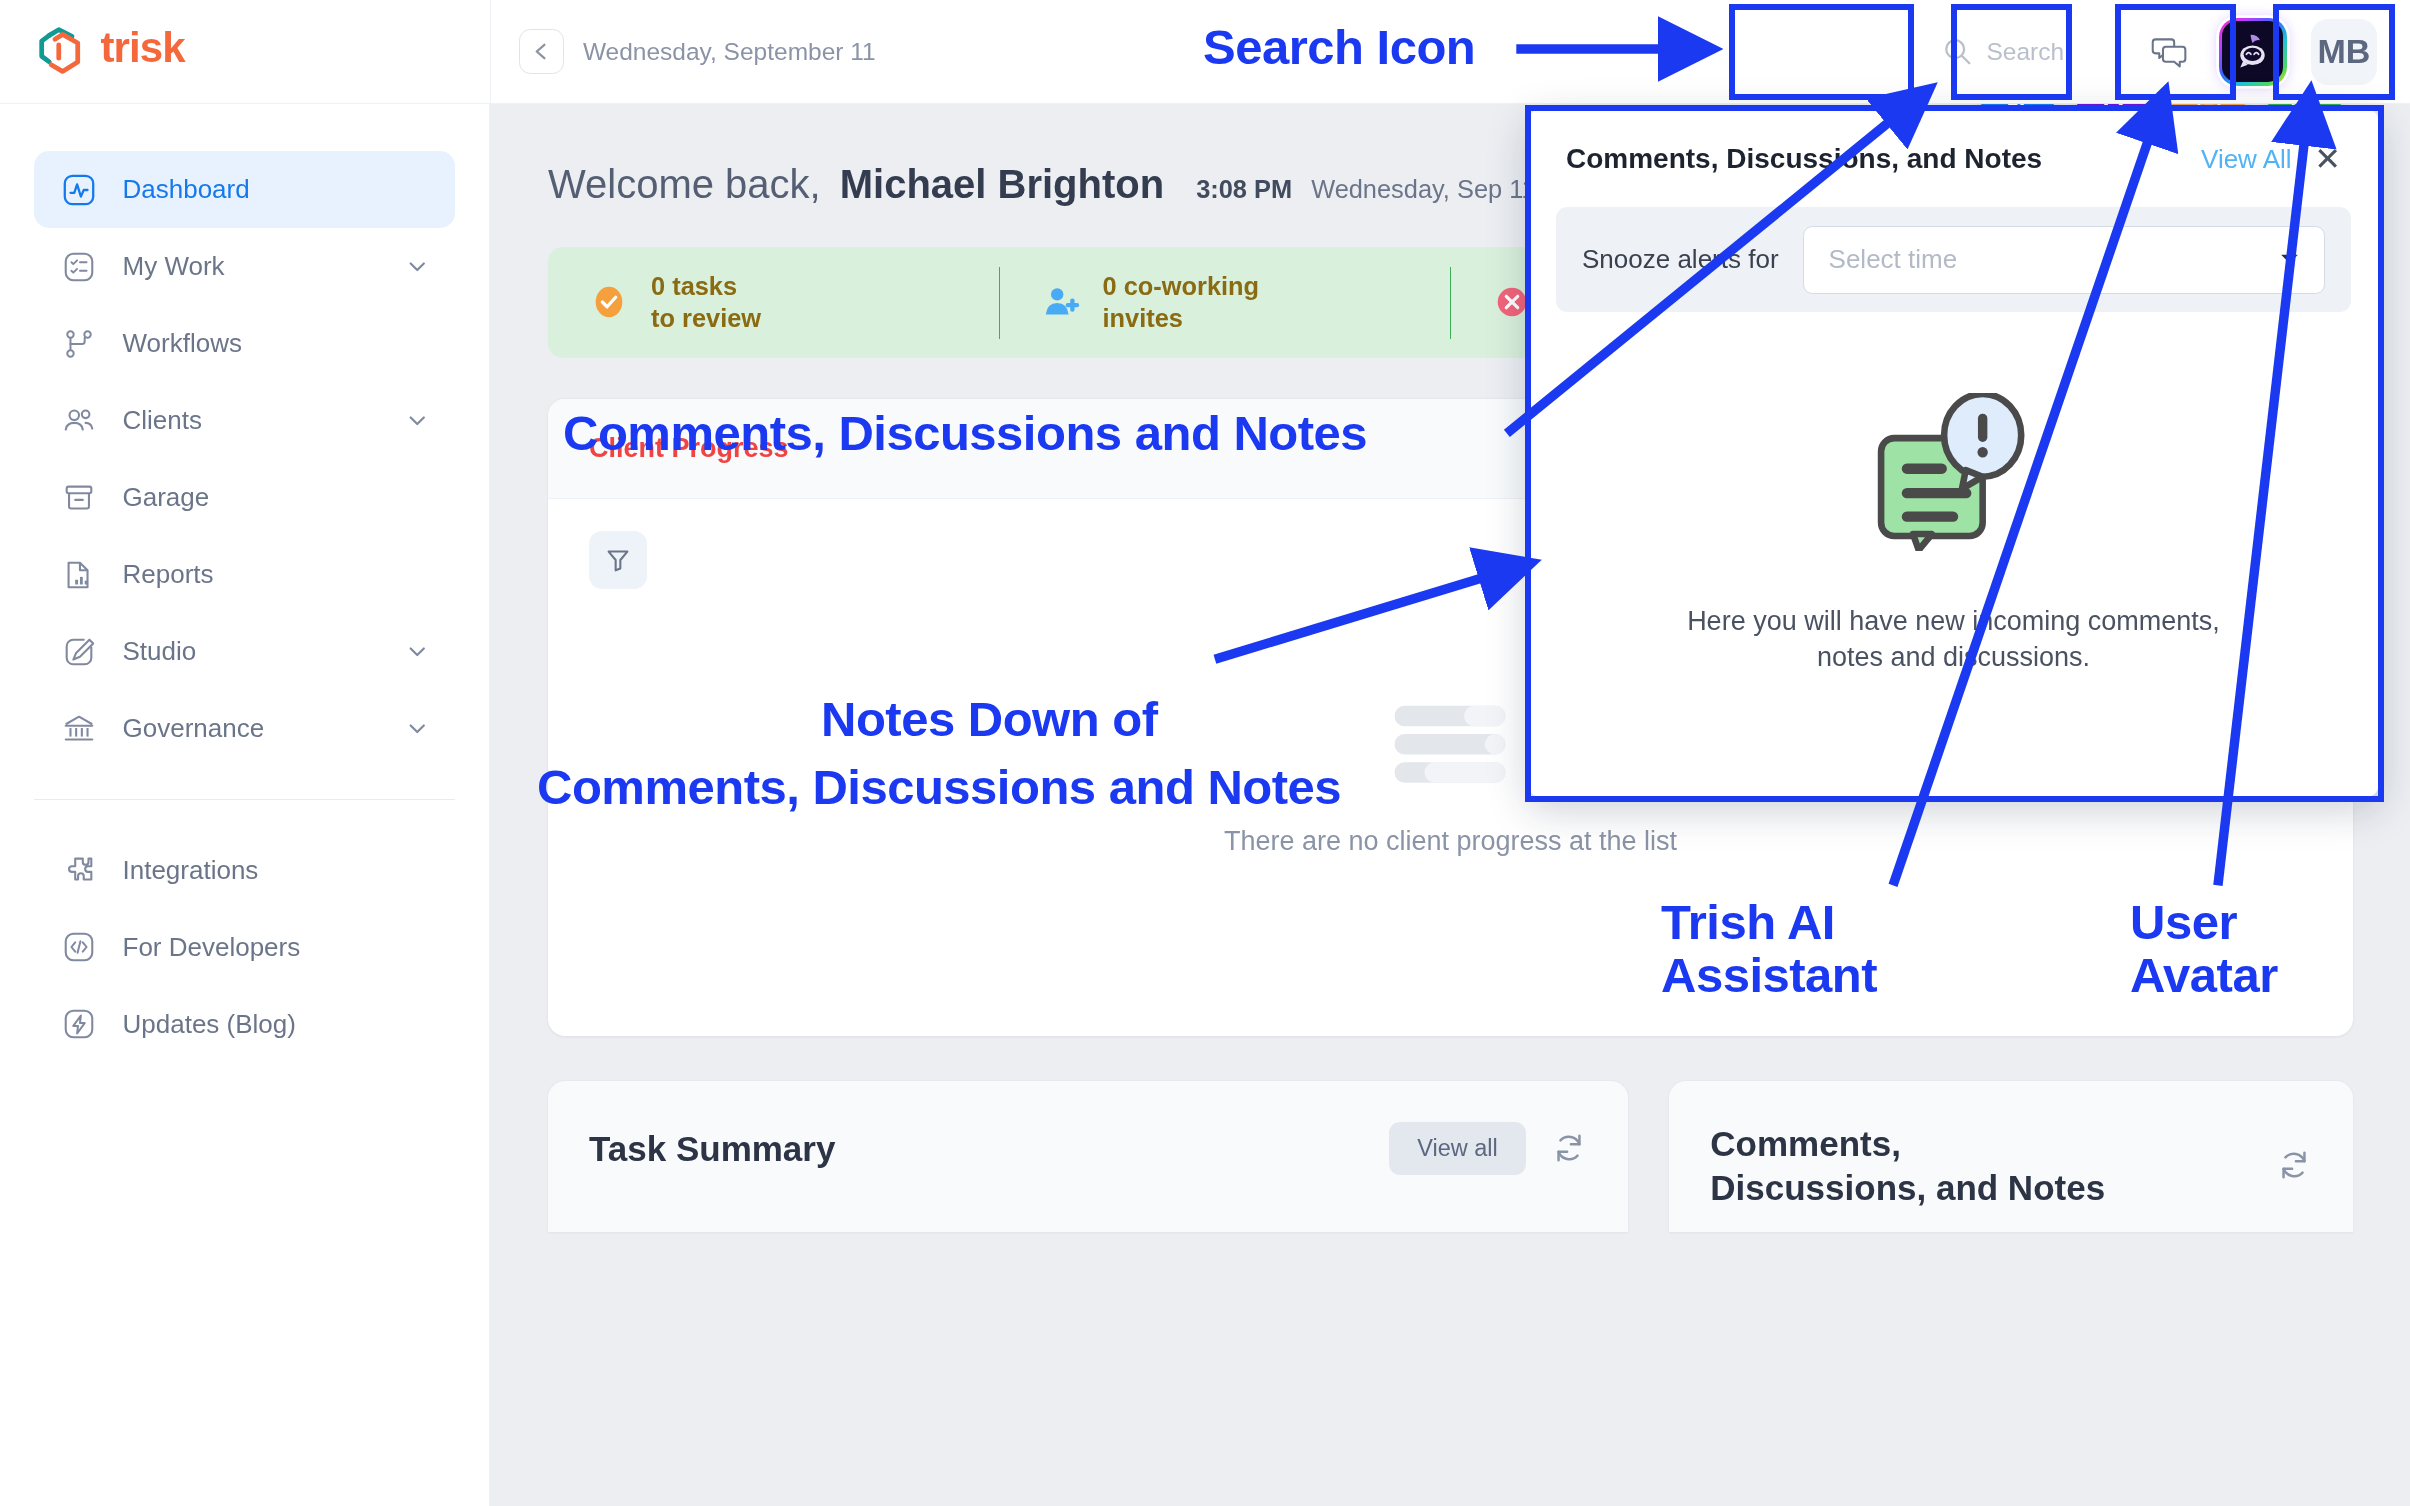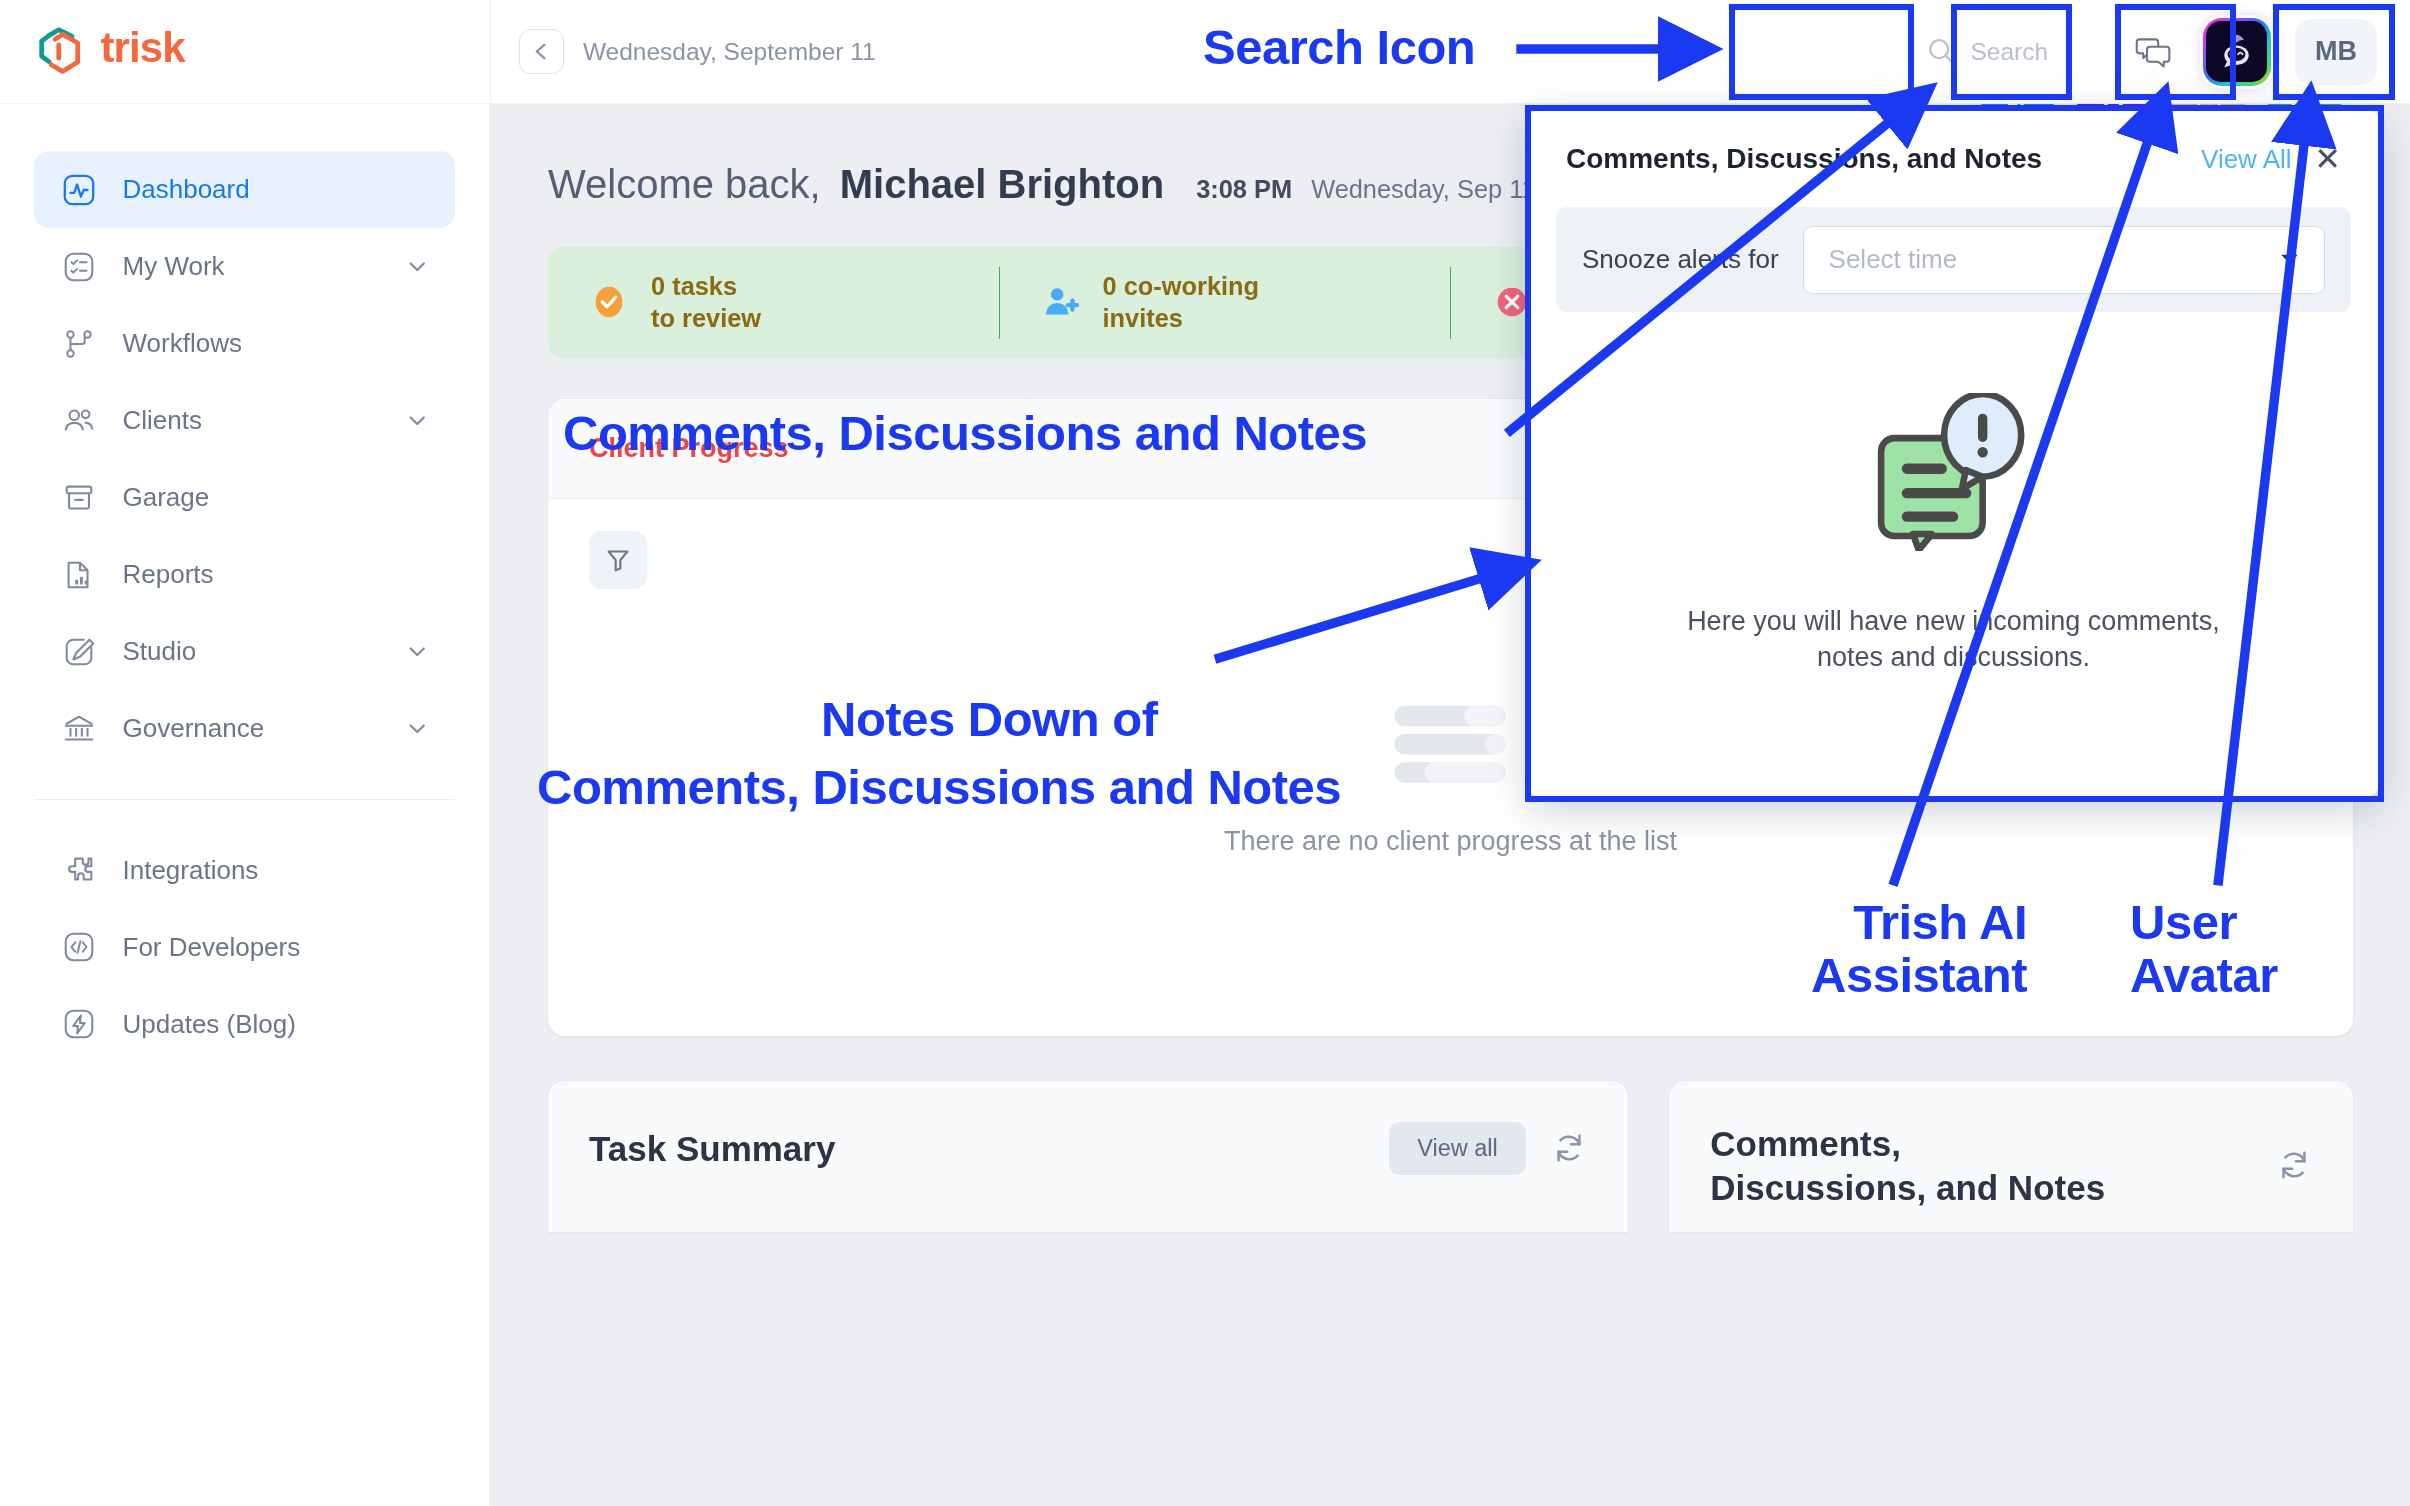--- a/index.html
+++ b/index.html
@@ -40,23 +40,23 @@
   .trish-icon {
     width: 68px; height: 68px; border-radius: 19px; cursor: pointer;
     background: linear-gradient(135deg,#ff2db4 0%,#c13cff 20%,#2f6bff 45%,#1fc4d6 65%,#4cd964 85%,#ffd400 100%);
     padding: 3.8px; box-shadow: 0 0 0 2.8px #fff, 0 0 13px rgba(120,60,255,.35);
   }
   .trish-inner {
     width: 100%; height: 100%; border-radius: 15px; background: #0d0826;
     display: flex; align-items: center; justify-content: center; position: relative;
   }
   .avatar-btn {
-    width: 82px; height: 66px; border-radius: 17px; background: #f1f4f9;
+    width: 66px; height: 66px; border-radius: 17px; background: #f1f4f9;
     display: flex; align-items: center; justify-content: center;
-    font-size: 27px; font-weight: 600; color: #5c6780; cursor: pointer;
+    font-size: 34px; font-weight: 600; color: #5c6780; cursor: pointer;
   }
 
   
   .sidebar {
     position: absolute; top: 104px; left: 0; width: 490px; height: 1403px;
     background: #ffffff; border-right: 0.9px solid #eef1f5; padding-top: 47px; z-index: 4;
   }
   .nav-item {
     display: flex; align-items: center; height: 77px; margin: 0 34px; padding: 0 26px;
     border-radius: 15px; cursor: pointer; gap: 24.5px;
@@ -578,18 +578,18 @@
     <div class="anno-box" style="left:1729px; top:3.8px; width:185px; height:96px;"></div>
     <div class="anno-box" style="left:1951px; top:3.8px; width:121px; height:96px;"></div>
     <div class="anno-box" style="left:2115px; top:3.8px; width:121px; height:96px;"></div>
     <div class="anno-box" style="left:2273px; top:3.8px; width:122px; height:96px;"></div>
     <div class="anno-box" style="left:1525px; top:105px; width:859px; height:697px;"></div>
 
     <div class="anno-label" style="left:1203px; top:21px; font-size:49px;">Search Icon</div>
     <div class="anno-label" style="left:563px; top:407px; font-size:49px;">Comments, Discussions and Notes</div>
     <div class="anno-label" style="left:821px; top:693px; font-size:49px;">Notes Down of</div>
     <div class="anno-label" style="left:537px; top:761px; font-size:49px;">Comments, Discussions and Notes</div>
-    <div class="anno-label" style="left:1811px; top:896px; font-size:49px;text-align:right;">Trish AI<br>Assistant</div>
+    <div class="anno-label" style="left:1661px; top:896px; font-size:49px;">Trish AI<br>Assistant</div>
     <div class="anno-label" style="left:2130px; top:896px; font-size:49px;">User<br>Avatar</div>
   </div>
 
 </div>
 
 
 </body></html>

